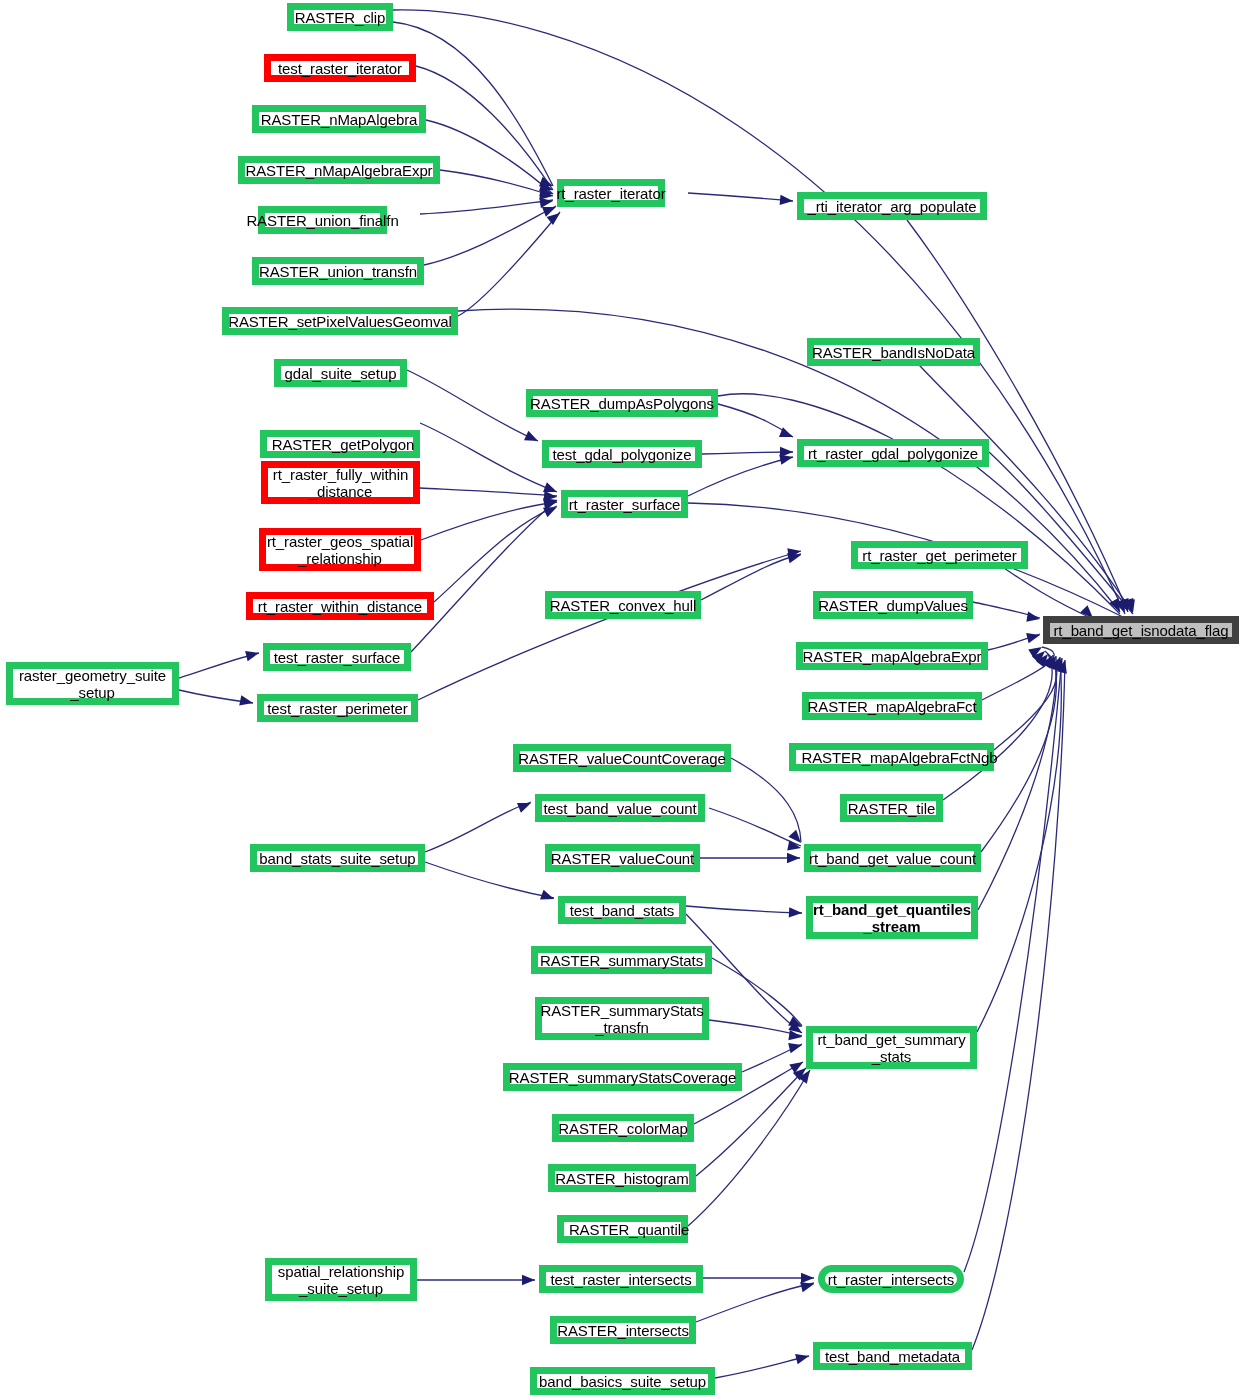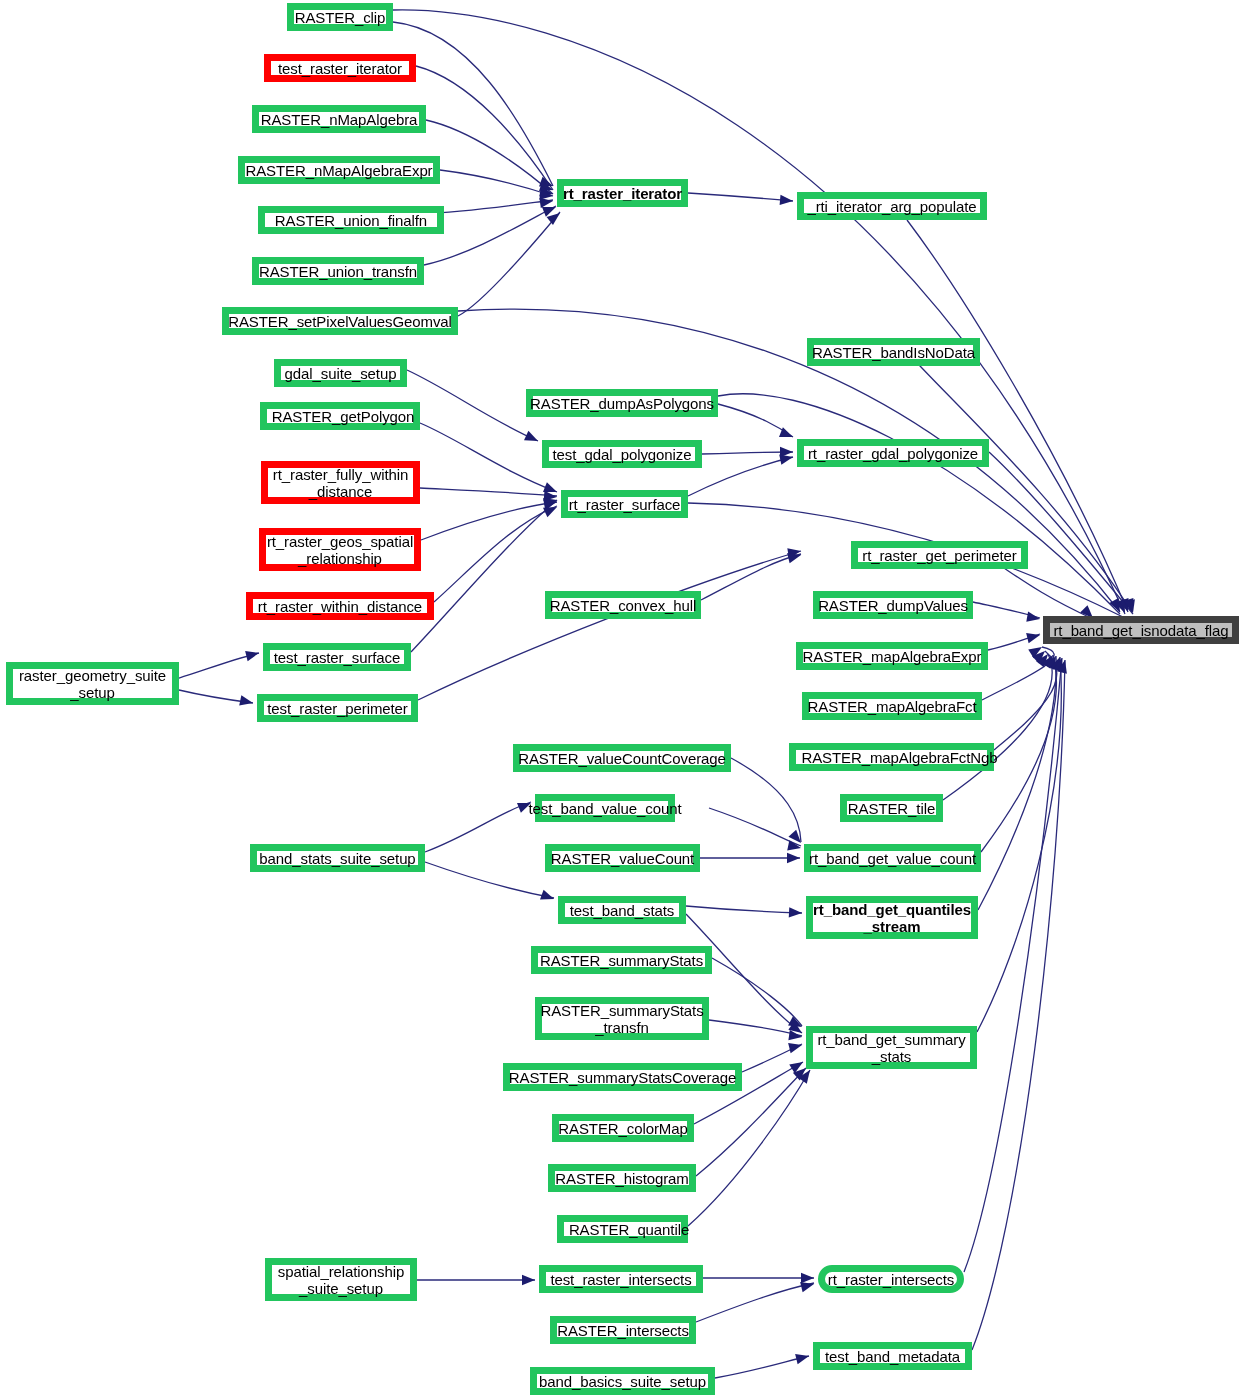--- a/index.html
+++ b/index.html
@@ -170,27 +170,27 @@
         <polygon points="0,0 -13,-5.2 -13,5.2" transform="translate(814,1284) rotate(-14)"></polygon>
         <polygon points="0,0 -13,-5.2 -13,5.2" transform="translate(809,1356) rotate(-14)"></polygon>
       </g>
   </svg>
 
   <div id="nodes-layer">
       <div class="gnode" style="left: 287px; top: 3px; width: 106px; height: 28px;">RASTER_clip</div>
       <div class="gnode red" style="left: 264px; top: 54px; width: 152px; height: 28px;">test_raster_iterator</div>
       <div class="gnode" style="left: 252px; top: 105px; width: 174px; height: 28px;">RASTER_nMapAlgebra</div>
       <div class="gnode" style="left: 238px; top: 156px; width: 202px; height: 28px;">RASTER_nMapAlgebraExpr</div>
-      <div class="gnode" style="left: 258px; top: 206px; width: 186px; height: 28px;">RASTER_union_finalfn</div>
+      <div class="gnode" style="left: 258px; top: 206px; width: 129px; height: 28px;">RASTER_union_finalfn</div>
       <div class="gnode" style="left: 252px; top: 257px; width: 172px; height: 28px;">RASTER_union_transfn</div>
       <div class="gnode" style="left: 222px; top: 307px; width: 236px; height: 28px;">RASTER_setPixelValuesGeomval</div>
-      <div class="gnode" style="left: 557px; top: 179px; width: 131px; height: 28px; font-weight: bold;">rt_raster_iterator</div>
+      <div class="gnode" style="left: 557px; top: 179px; width: 108px; height: 28px;">rt_raster_iterator</div>
       <div class="gnode" style="left: 797px; top: 192px; width: 190px; height: 28px;">_rti_iterator_arg_populate</div>
       <div class="gnode" style="left: 274px; top: 359px; width: 133px; height: 28px;">gdal_suite_setup</div>
-      <div class="gnode" style="left: 260px; top: 402px; width: 160px; height: 28px; padding-left: 6px;">RASTER_getPolygon</div>
+      <div class="gnode" style="left: 260px; top: 430px; width: 160px; height: 28px; padding-left: 6px;">RASTER_getPolygon</div>
       <div class="gnode red" style="left: 261px; top: 461px; width: 159px; height: 43px;">rt_raster_fully_within
 _distance</div>
       <div class="gnode red" style="left: 259px; top: 528px; width: 162px; height: 43px;">rt_raster_geos_spatial
 _relationship</div>
       <div class="gnode red" style="left: 246px; top: 592px; width: 188px; height: 28px;">rt_raster_within_distance</div>
       <div class="gnode" style="left: 263px; top: 643px; width: 148px; height: 28px;">test_raster_surface</div>
       <div class="gnode" style="left: 257px; top: 694px; width: 161px; height: 28px;">test_raster_perimeter</div>
       <div class="gnode" style="left: 6px; top: 662px; width: 173px; height: 43px;">raster_geometry_suite
 _setup</div>
       <div class="gnode" style="left: 526px; top: 389px; width: 192px; height: 28px;">RASTER_dumpAsPolygons</div>
@@ -200,21 +200,21 @@
       <div class="gnode" style="left: 807px; top: 338px; width: 173px; height: 28px;">RASTER_bandIsNoData</div>
       <div class="gnode" style="left: 797px; top: 439px; width: 192px; height: 28px;">rt_raster_gdal_polygonize</div>
       <div class="gnode" style="left: 805px; top: 541px; width: 177px; height: 28px; margin-left: 46px;">rt_raster_get_perimeter</div>
       <div class="gnode" style="left: 813px; top: 591px; width: 160px; height: 28px;">RASTER_dumpValues</div>
       <div class="gnode" style="left: 796px; top: 642px; width: 192px; height: 28px;">RASTER_mapAlgebraExpr</div>
       <div class="gnode" style="left: 802px; top: 692px; width: 180px; height: 28px;">RASTER_mapAlgebraFct</div>
       <div class="gnode" style="left: 789px; top: 743px; width: 205px; height: 28px; padding-left: 16px;">RASTER_mapAlgebraFctNgb</div>
       <div class="gnode" style="left: 840px; top: 794px; width: 103px; height: 28px;">RASTER_tile</div>
       <div class="gnode target" style="left: 1043px; top: 616px; width: 196px; height: 28px;">rt_band_get_isnodata_flag</div>
       <div class="gnode" style="left: 513px; top: 744px; width: 218px; height: 28px;">RASTER_valueCountCoverage</div>
-      <div class="gnode" style="left: 535px; top: 794px; width: 140px; height: 28px;">test_band_value_count</div>
+      <div class="gnode" style="left: 535px; top: 794px; width: 170px; height: 28px;">test_band_value_count</div>
       <div class="gnode" style="left: 250px; top: 844px; width: 175px; height: 28px;">band_stats_suite_setup</div>
       <div class="gnode" style="left: 545px; top: 844px; width: 155px; height: 28px;">RASTER_valueCount</div>
       <div class="gnode" style="left: 804px; top: 844px; width: 177px; height: 28px;">rt_band_get_value_count</div>
       <div class="gnode" style="left: 558px; top: 896px; width: 128px; height: 28px;">test_band_stats</div>
       <div class="gnode" style="left: 806px; top: 896px; width: 172px; height: 43px; font-weight: bold;">rt_band_get_quantiles
 _stream</div>
       <div class="gnode" style="left: 531px; top: 946px; width: 181px; height: 28px;">RASTER_summaryStats</div>
       <div class="gnode" style="left: 535px; top: 997px; width: 174px; height: 43px;">RASTER_summaryStats
 _transfn</div>
       <div class="gnode" style="left: 503px; top: 1063px; width: 239px; height: 28px;">RASTER_summaryStatsCoverage</div>

